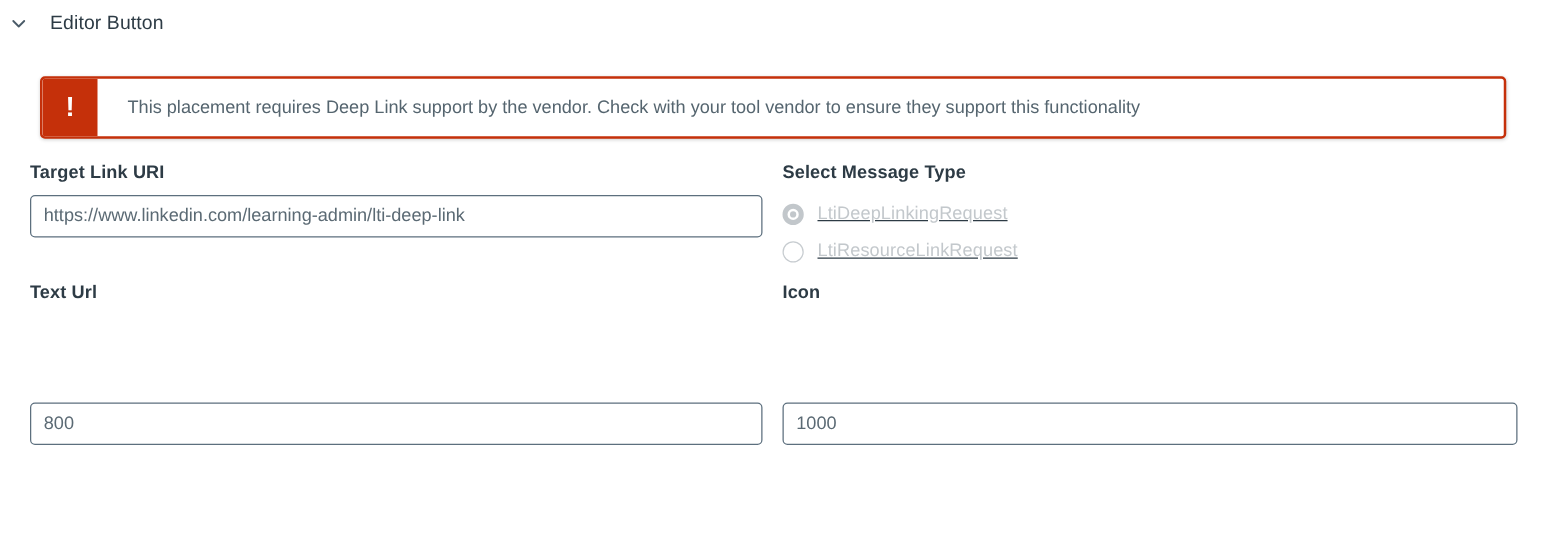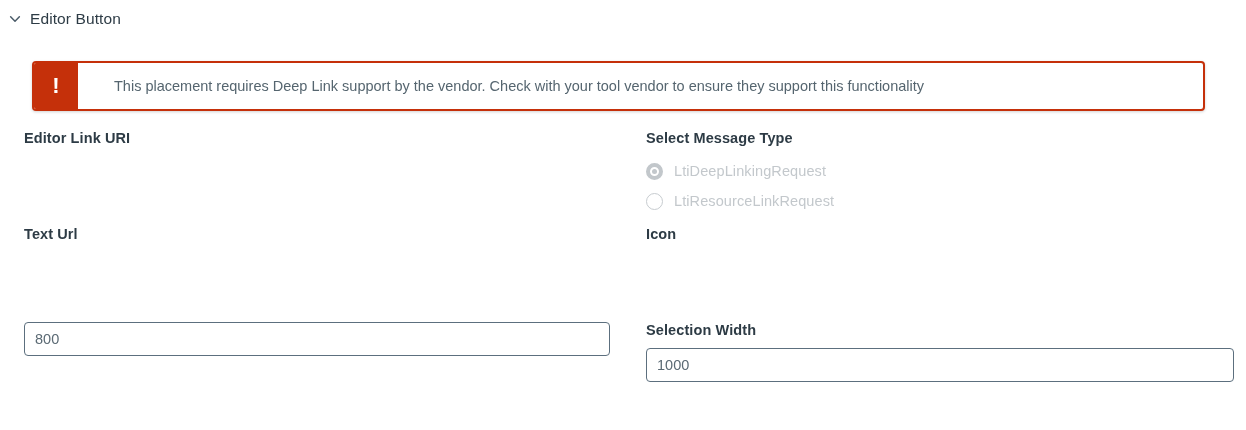--- a/index.html
+++ b/index.html
@@ -21,21 +21,21 @@
     height: 430px;
   }
 
   
   .section-header {
     position: absolute;
     left: 8px;
     top: 10px;
     display: flex;
     align-items: center;
-    gap: 8px;
+    gap: 18px;
     cursor: pointer;
     justify-content: space-between;
   }
   .chevron-icon {
     width: 14px;
     height: 14px;
     display: inline-block;
     color: #4a5b68;
     flex: none;
   }
@@ -75,21 +75,21 @@
     color: #ffffff;
     font-size: 22px;
     font-weight: bold;
     line-height: 1;
     font-family: "Liberation Sans", sans-serif;
   }
   .alert-body {
     flex: 1 1 auto;
     display: flex;
     align-items: center;
-    padding-left: 36px;
+    padding-left: 24px;
     padding-right: 14px;
   }
   .alert-text {
     font-size: 14.5px;
     color: #55656f;
     line-height: 1.3;
   }
 
   
   .form {
@@ -100,21 +100,21 @@
   }
   .form-row {
     position: relative;
     height: 96px;
   }
   .field {
     position: absolute;
     top: 0;
   }
   .field.left  { left: 24px;  width: 586px; }
-  .field.right { left: 626px; width: 588px; margin-left: 20px; }
+  .field.right { left: 626px; width: 588px; }
 
   .field-label {
     display: block;
     font-size: 14.5px;
     font-weight: bold;
     color: #2d3b45;
     margin: 0 0 10px 0;
     letter-spacing: 0.1px;
   }
 
@@ -128,21 +128,21 @@
     border-radius: 4px;
     background: #ffffff;
     font-family: "Liberation Sans", sans-serif;
     font-size: 14.5px;
     color: #5b6a74;
     outline: none;
   }
   .text-input::placeholder { color: #9aa6ae; }
 
   
-  .radio-group { margin-top: 2px; }
+  .radio-group { margin-top: 2px; text-decoration: underline; }
   .radio-item {
     display: flex;
     align-items: center;
     gap: 11px;
     height: 30px;
     cursor: default;
   }
   .radio-mark {
     width: 17px;
     height: 17px;
@@ -194,21 +194,22 @@
     </div>
     <div class="alert-body">
       <span class="alert-text">This placement requires Deep Link support by the vendor. Check with your tool vendor to ensure they support this functionality</span>
     </div>
   </div>
 
   <div class="form">
 
     <div class="form-row">
       <div class="field left">
-        <label class="field-label">Editor Link URI</label>
+        <label class="field-label">Target Link URI</label>
+        <input class="text-input" type="text" value="https://www.linkedin.com/learning-admin/lti-deep-link" style="">
       </div>
 
       <div class="field right">
         <label class="field-label">Select Message Type</label>
         <div class="radio-group">
           <div class="radio-item">
             <span class="radio-mark checked"></span>
             <span class="radio-label">LtiDeepLinkingRequest</span>
           </div>
           <div class="radio-item">
@@ -226,19 +227,18 @@
       <div class="field right">
         <label class="field-label">Icon</label>
       </div>
     </div>
 
     <div class="form-row">
       <div class="field left">
         <input class="text-input" type="text" value="800" style="">
       </div>
       <div class="field right">
-        <label class="field-label">Selection Width</label>
         <input class="text-input" type="text" value="1000" style="">
       </div>
     </div>
 
   </div>
 </div>
 
 </body></html>

